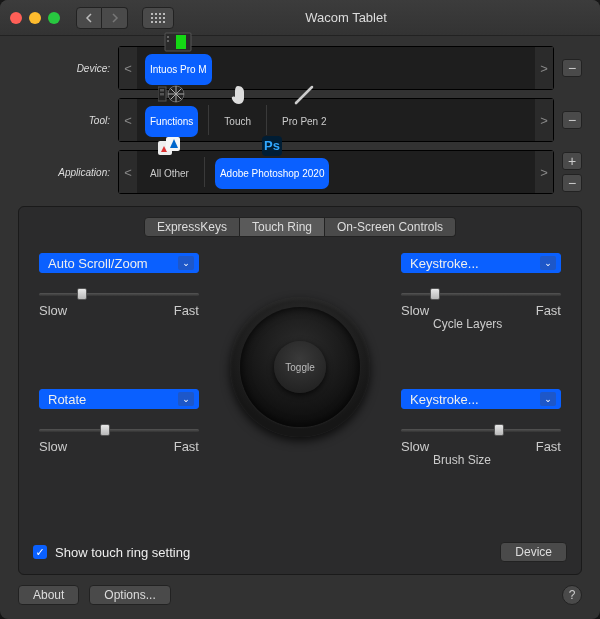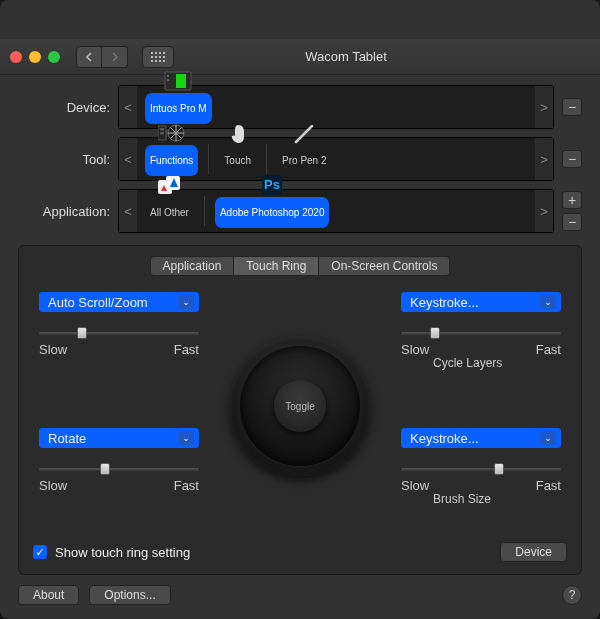--- a/index.html
+++ b/index.html
@@ -1,35 +1,35 @@
 <!DOCTYPE html>
 <html><head>
 <meta charset="utf-8">
 <style>
   * { box-sizing: border-box; margin: 0; padding: 0; font-family: -apple-system, "Helvetica Neue", Arial, sans-serif; font-size: 13px; }
   body { background: #1a1a1a; }
   .window { width: 600px; height: 619px; background: #323232; border-radius: 8px; overflow: hidden; display: flex; flex-direction: column; box-shadow: 0 10px 40px rgba(0,0,0,0.6); }
   
-  .titlebar { height: 36px; background: linear-gradient(#3c3c3c,#333333); display: flex; align-items: center; padding: 0 10px; gap: 8px; border-bottom: 1px solid #222; margin-top: 39px; }
+  .titlebar { height: 36px; background: linear-gradient(#3c3c3c,#333333); display: flex; align-items: center; padding: 0 10px; gap: 8px; border-bottom: 1px solid #222; }
   .tl-dots { display: flex; gap: 7px; }
   .dot { width: 12px; height: 12px; border-radius: 50%; }
   .dot.red { background: #ff5f57; } .dot.yellow { background: #febc2e; } .dot.green { background: #28c840; }
   .segbtn { display: flex; margin-left: 8px; }
   .segbtn button { width: 26px; height: 22px; background: #4a4a4a; border: 1px solid #222; color: #999; display:flex; align-items:center; justify-content:center; }
   .segbtn button:first-child { border-radius: 4px 0 0 4px; }
   .segbtn button:last-child { border-radius: 0 4px 4px 0; border-left:none; }
   .gridbtn { width: 32px; height: 22px; background: #4a4a4a; border: 1px solid #222; border-radius: 4px; margin-left: 6px; display:flex; align-items:center; justify-content:center; color:#bbb; }
   .title { flex: 1; text-align: center; color: #ddd; font-size: 13px; margin-left:-80px; }
   .searchwrap { position: relative; width: 130px; }
   .searchwrap input { width: 100%; height: 22px; background: #2a2a2a; border: 1px solid #222; border-radius: 4px; color: #ccc; padding-left: 24px; font-size: 12px; }
   .searchwrap .sicon { position: absolute; left: 6px; top: 4px; color: #888; font-size: 12px; }
   
   .selectors { padding: 10px 18px 6px 18px; display: flex; flex-direction: column; gap: 8px; }
   .selrow { display: flex; align-items: center; gap: 8px; }
-  .selrow .lab { width: 92px; text-align: right; color: #ddd; font-size: 13px; }
+  .selrow .lab { width: 92px; text-align: right; color: #ddd; font-size: 10px; font-style: italic; }
   .track { flex: 1; height: 44px; background: #1e1e1e; border: 1px solid #000; border-radius: 3px; display: flex; align-items: stretch; }
   .arrow { width: 18px; background: #2b2b2b; border: none; color: #888; font-size: 13px; display:flex; align-items:center; justify-content:center; }
   .items { flex: 1; display: flex; align-items: stretch; padding: 2px 4px; gap: 4px; }
   .item { display: flex; flex-direction: column; align-items: center; justify-content: flex-end; padding: 2px 4px; }
   .item .ico { width: 28px; height: 24px; display:flex; align-items:center; justify-content:center; }
   .item .cap { font-size: 10px; color: #ccc; padding: 10px 5px; border-radius: 7px; margin-top:1px; white-space:nowrap; }
   .item.sel .cap { background: #0a60ff; color: #fff; }
   .vsep { width: 1px; background: #3a3a3a; margin: 4px 2px; }
   .sidebtns { display: flex; flex-direction: column; gap: 4px; }
   .sidebtns.single { flex-direction: row; }
@@ -224,21 +224,21 @@
       </div>
       <div class="sidebtns">
         <button class="sq">+</button>
         <button class="sq">−</button>
       </div>
     </div>
   </div>
 
   <div class="panel">
     <div class="tabs">
-      <button class="tab">Application</button>
+      <button class="tab">ExpressKeys</button>
       <button class="tab active">Touch Ring</button>
       <button class="tab">On-Screen Controls</button>
     </div>
 
     <div class="quadwrap">
 
       <div class="ring">
         <div class="outer"></div>
         <div class="ridge"></div>
         <div class="inner">

